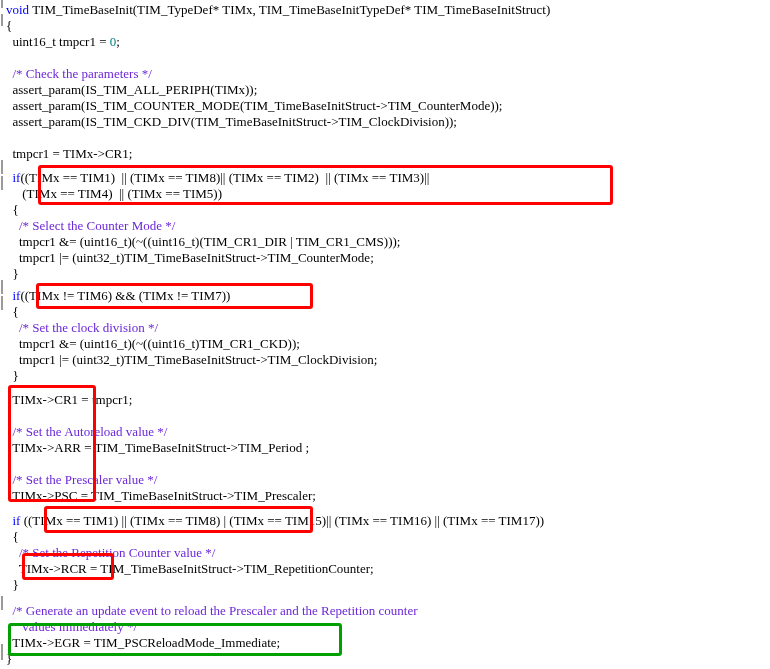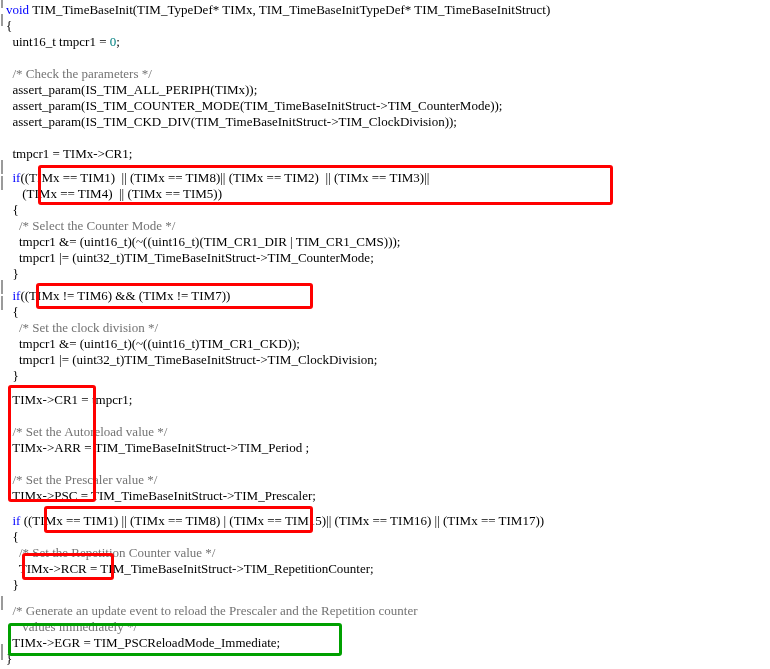--- a/index.html
+++ b/index.html
@@ -43,21 +43,21 @@
     letter-spacing: 0px;
     padding-left: 34px;
   }
   .line {
     position: absolute;
     left: 6px;
     height: 16px;
     white-space: pre;
   }
   .kw   { color: #0000ff; }
-  .cmt  { color: #737373; }
+  .cmt  { color: #6d28d9; }
   .num  { color: #008080; }
   .plain{ color: #000000; }
 
   
   .box {
     position: absolute;
     box-sizing: border-box;
     background: transparent;
     border-radius: 3px;
     pointer-events: none;

